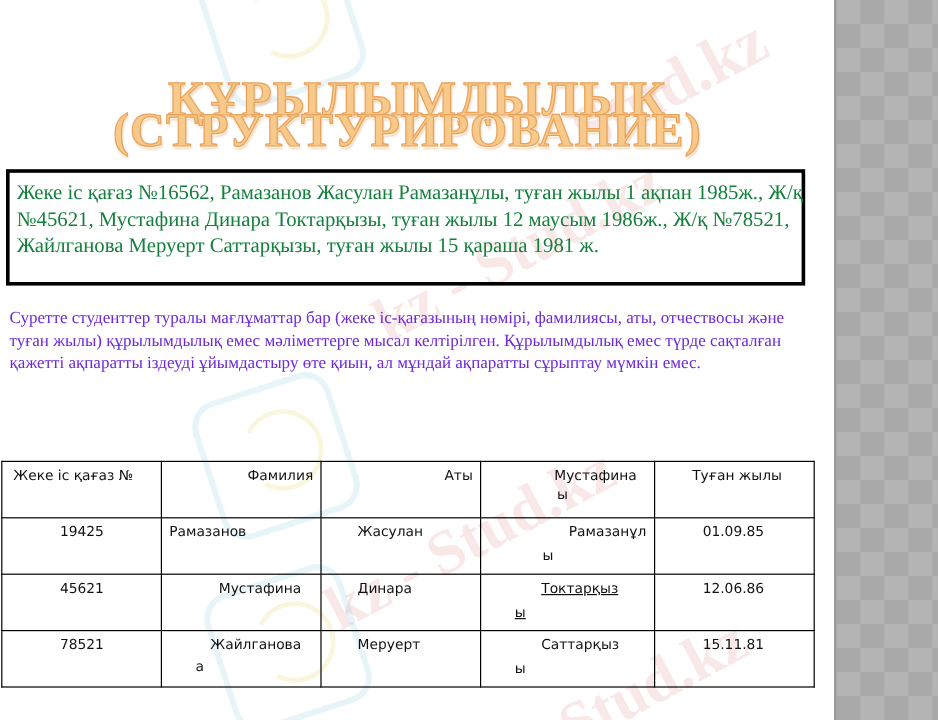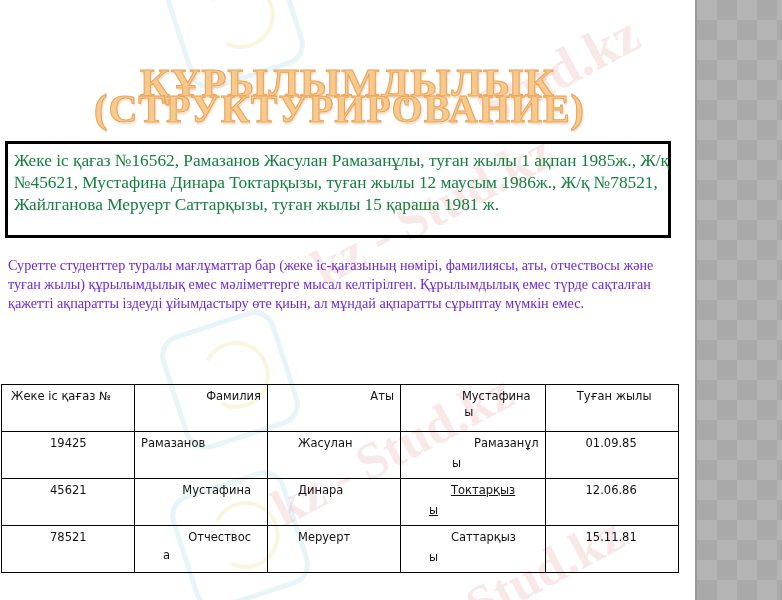--- a/index.html
+++ b/index.html
@@ -191,21 +191,21 @@
         <td class="c-center" style="padding-left:30px;">Динара</td>
         <td style="padding-left:50px;text-decoration:underline;">
           <span class="wrap-tail">Токтарқыз</span>
           <span class="wrap-tail" style="margin-left:-22px; margin-top:4px;">ы</span>
         </td>
         <td class="c-center" style="padding-left:40px;">12.06.86</td>
       </tr>
       <tr>
         <td style="padding-left:48px;">78521</td>
         <td class="c-right" style="padding-right:16px !important;">
-          <span class="wrap-tail" style="text-align:right;">Отчествос</span>
+          <span class="wrap-tail" style="text-align:right;">Жайлганова</span>
           <span class="wrap-tail" style="text-align:left; padding-left:22px; margin-top:2px;">а</span>
         </td>
         <td class="c-center" style="padding-left:30px;">Меруерт</td>
         <td style="padding-left:50px;">
           <span class="wrap-tail">Саттарқыз</span>
           <span class="wrap-tail" style="margin-left:-22px; margin-top:4px;">ы</span>
         </td>
         <td class="c-center" style="padding-left:40px;">15.11.81</td>
       </tr>
     </tbody>

